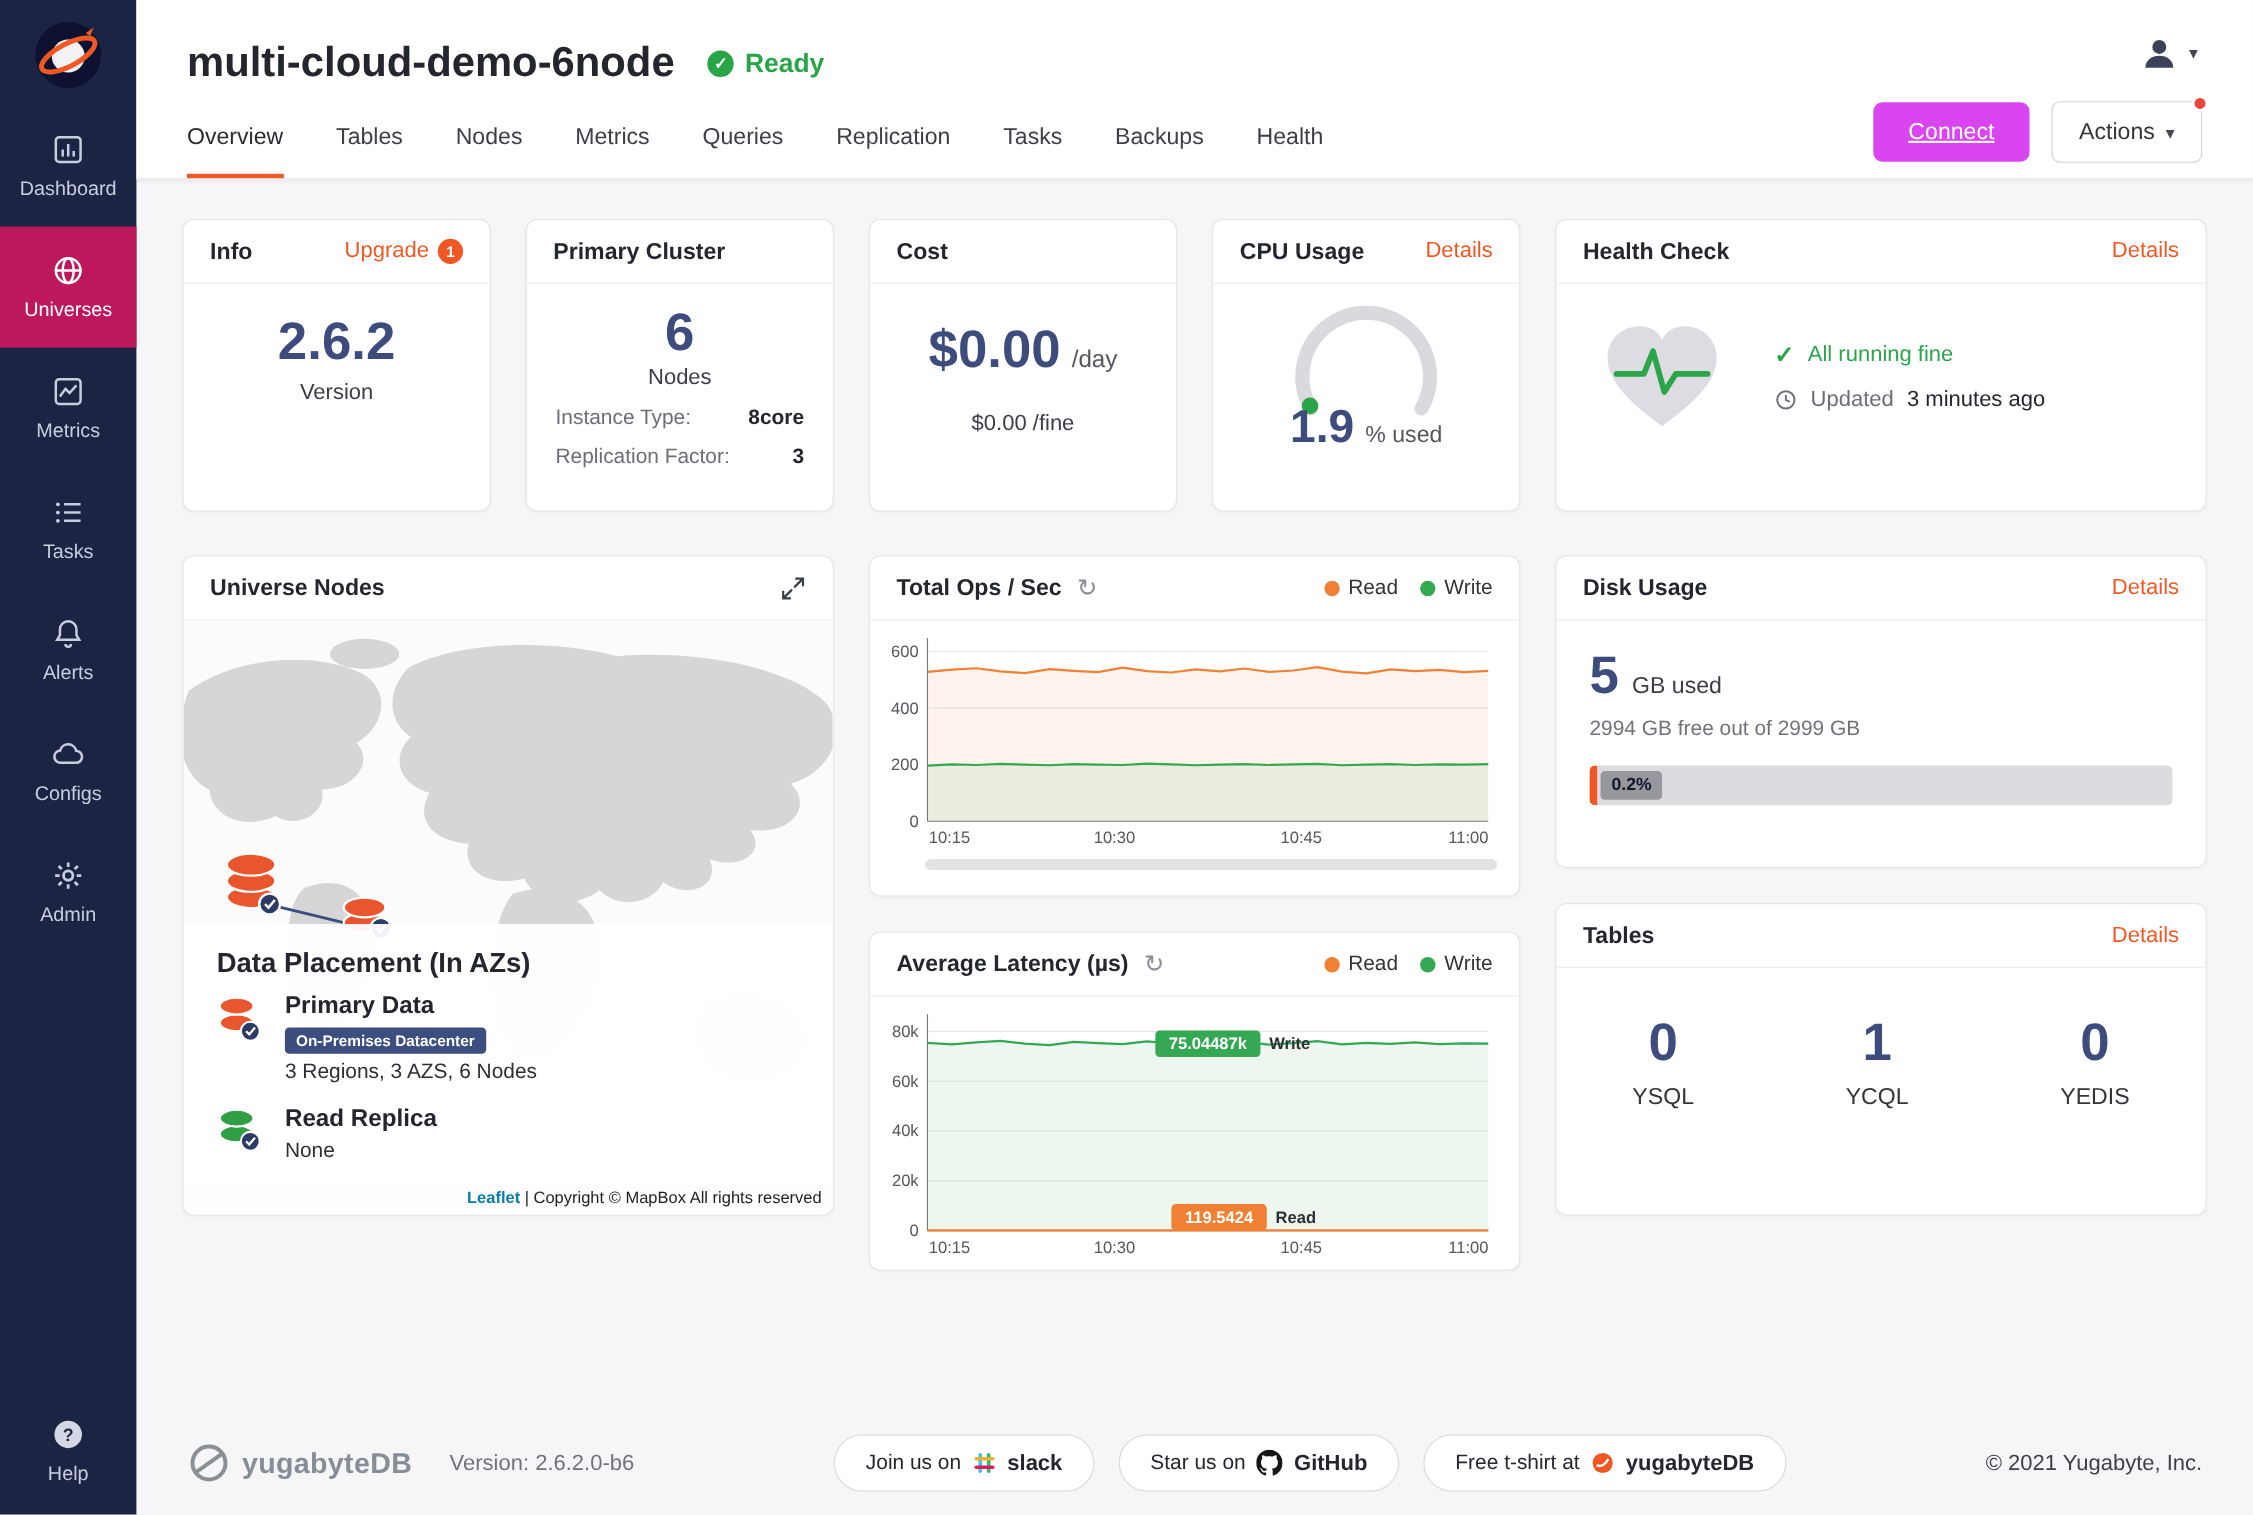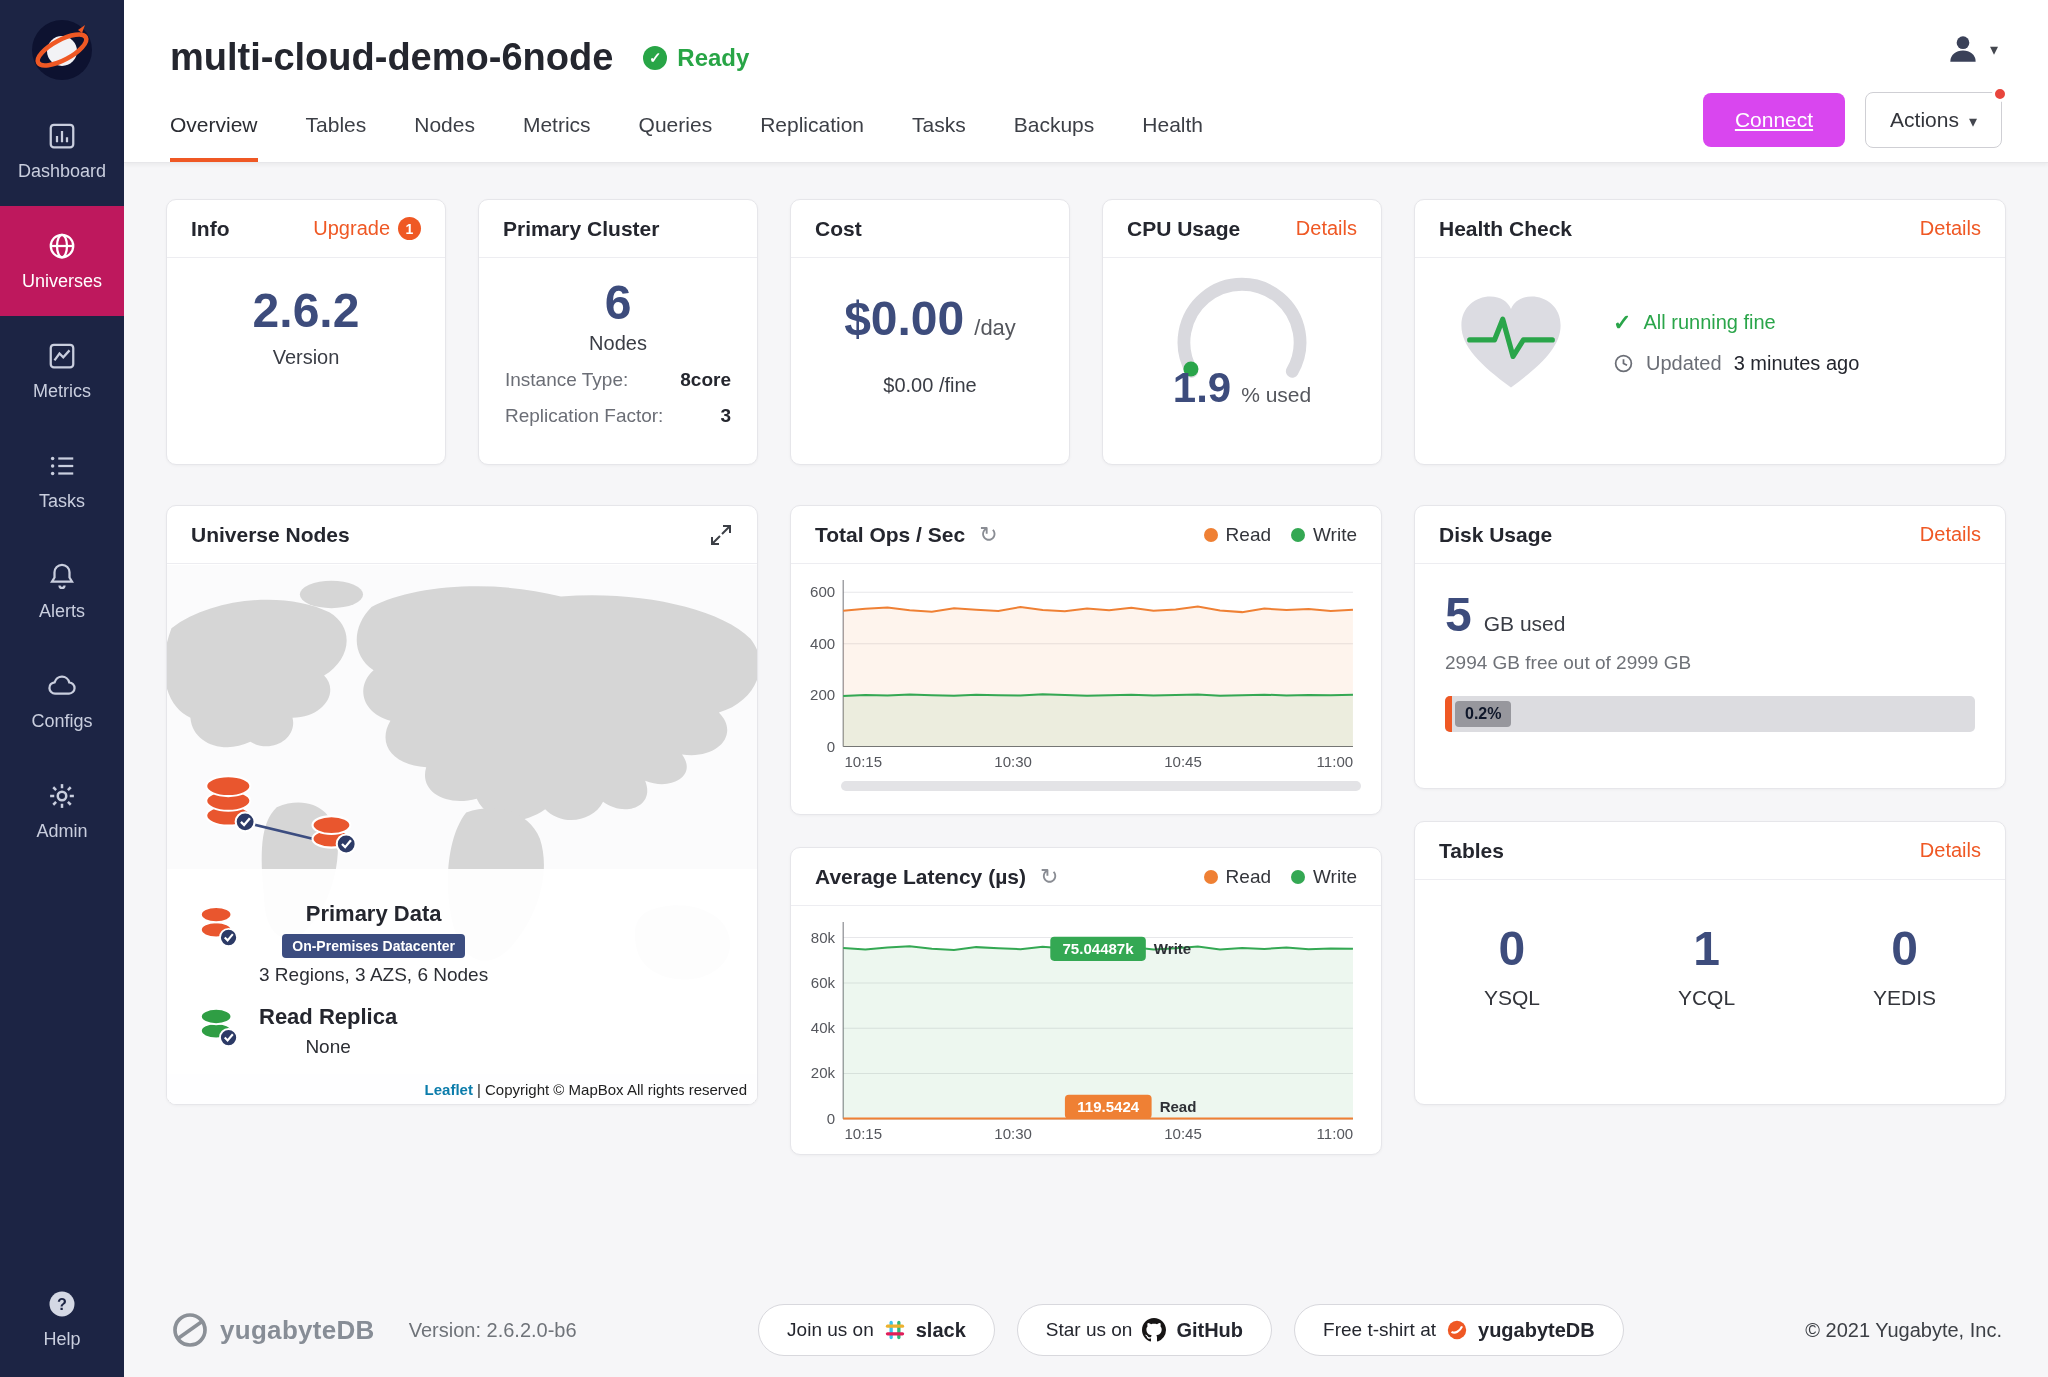--- a/index.html
+++ b/index.html
@@ -90,21 +90,21 @@
   .cpu-unit { font-size:21px; color:#55575d; }
   
   .health-body { display:flex; align-items:center; gap:40px; padding:30px 34px; }
   .health-rows { display:flex; flex-direction:column; gap:16px; }
   .health-row { display:flex; align-items:center; gap:12px; font-size:20px; }
   .ok-check { color:#2aa54a; font-weight:bold; font-size:22px; }
   .ok-text { color:#2aa54a; }
   .upd-label { color:#6b6e76; }
   .upd-value { color:#24262e; }
   
-  .map-card { height:600px;text-align:center; }
+  .map-card { height:600px; }
   .map-area { position:absolute; top:59px; left:0; right:0; bottom:0; background:#fdfdfd; cursor:grab; }
   .map-area > svg { width:100%; height:100%; display:block; }
   .placement-panel {
     position:absolute; left:0; right:0; bottom:30px;
     background:rgba(255,255,255,.94); padding:22px 30px 16px;
   }
   .panel-title { font-size:25px; font-weight:bold; color:#24262e; margin-bottom:10px; }
   .place-row { display:flex; gap:18px; margin-top:10px; }
   .place-icon { width:44px; flex-shrink:0; padding-top:2px; }
   .place-name { font-size:22px; font-weight:bold; color:#24262e; }
@@ -407,20 +407,21 @@
               </g>
               <g transform="translate(152,238)">
                 <ellipse cx="20" cy="22" rx="18" ry="8.5" fill="#e9562e" stroke="#fff" stroke-width="2"></ellipse>
                 <ellipse cx="20" cy="9" rx="18" ry="8.5" fill="#e9562e" stroke="#fff" stroke-width="2"></ellipse>
                 <circle cx="34" cy="27" r="9" fill="#2c3a66" stroke="#fff" stroke-width="2"></circle>
                 <path d="M30 27l3 3 5.5-6.5" stroke="#fff" stroke-width="2.2" fill="none"></path>
               </g>
             </svg>
           </div>
           <div class="placement-panel">
+            <div class="panel-title">Data Placement (In AZs)</div>
             <div class="place-row">
               <div class="place-icon">
                 <svg width="42" height="48" viewBox="0 0 44 50">
                   <ellipse cx="19" cy="28" rx="16" ry="8" fill="#e9562e" stroke="#fff" stroke-width="2"></ellipse>
                   <ellipse cx="19" cy="12" rx="16" ry="8" fill="#e9562e" stroke="#fff" stroke-width="2"></ellipse>
                   <circle cx="32" cy="36" r="9" fill="#2c3a66" stroke="#fff" stroke-width="2"></circle>
                   <path d="M28 36l3 3 5.5-6.5" stroke="#fff" stroke-width="2.2" fill="none"></path>
                 </svg>
               </div>
               <div>

